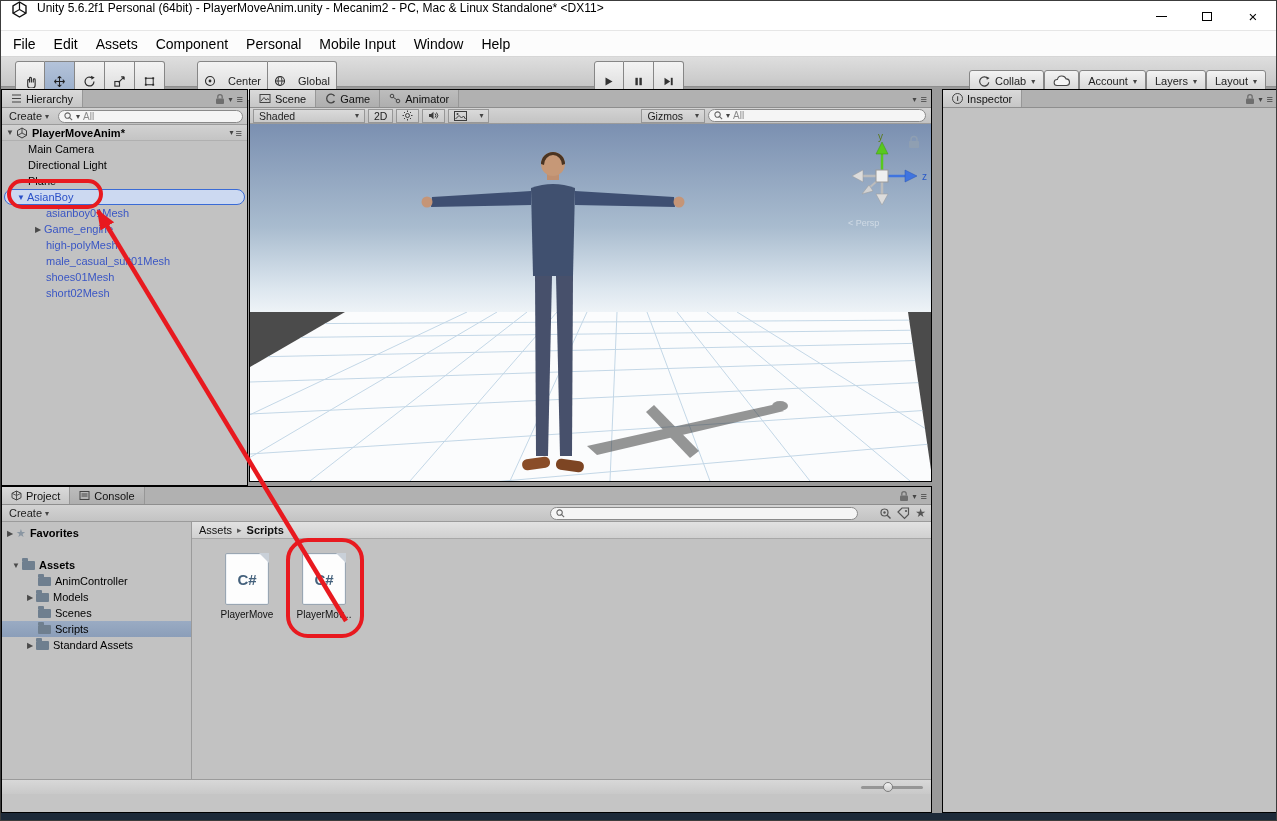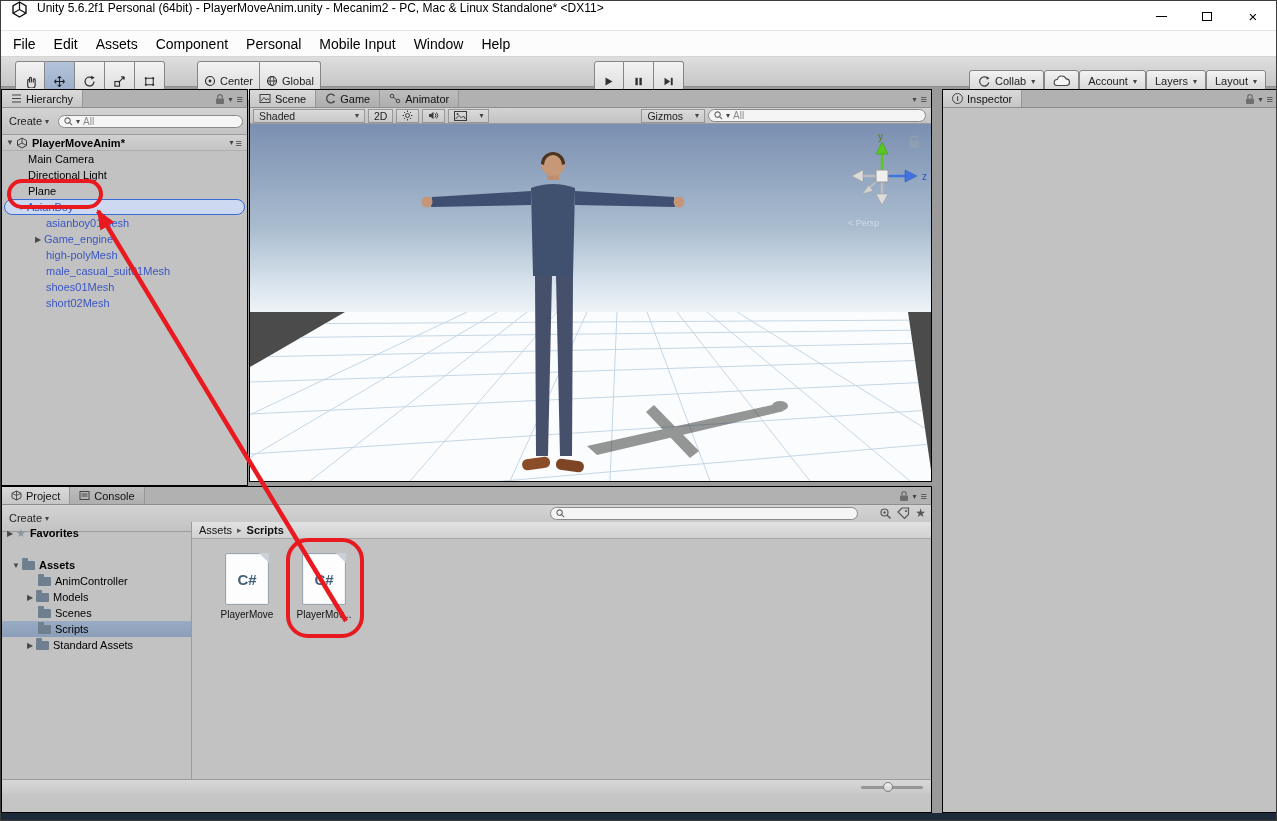--- a/index.html
+++ b/index.html
@@ -17,37 +17,37 @@
   .maxbox{display:inline-block;width:10px;height:9px;border:1px solid #000}
   .closex{font-size:15px;line-height:1}
 
   
   .menubar{position:absolute;left:0;top:30px;right:0;height:26px;background:#fcfcfc;display:flex;align-items:center;padding-left:3px;border-bottom:1px solid #d6d6d6}
   .menu-item{padding:0 9px;font-size:14px;color:#000;height:100%;display:flex;align-items:center}
 
   
   .toolbar{position:absolute;left:0;top:56px;right:0;height:30px;background:linear-gradient(#dedede,#c7c7c7);border-bottom:1px solid #8e8e8e}
   .tgroup{position:absolute;top:4px;display:flex}
-  .tbtn{height:40px;min-width:30px;border:1px solid #868686;border-left-width:0;background:linear-gradient(#f3f3f3,#d6d6d6);display:flex;align-items:center;justify-content:center;gap:4px;padding:12px 6px;font-size:11px;color:#222}
+  .tbtn{height:40px;min-width:30px;border:1px solid #868686;border-left-width:0;background:linear-gradient(#f3f3f3,#d6d6d6);display:flex;align-items:center;justify-content:center;gap:12px;padding:12px 6px;font-size:11px;color:#222}
   .tgroup .tbtn:first-child{border-left-width:1px;border-radius:3px 0 0 3px}
   .tgroup .tbtn:last-child{border-radius:0 3px 3px 0}
   .tbtn.active{background:linear-gradient(#b4c3da,#93a9c7)}
   .rightcluster{position:absolute;right:10px;top:13px;display:flex;gap:0}
   .ddbtn{height:22px;border:1px solid #868686;border-radius:3px;background:linear-gradient(#f3f3f3,#d6d6d6);display:flex;align-items:center;gap:5px;padding:0 8px;font-size:11px;color:#222}
   .caret{font-size:8px;color:#444}
 
   
   .panel{position:absolute;background:#c2c2c2;border:1px solid #000000}
   .tabbar{height:18px;background:#b1b1b1;display:flex;align-items:stretch;position:relative;border-bottom:1px solid #8e8e8e}
   .tab{display:flex;align-items:center;gap:4px;padding:0 9px;font-size:11px;background:linear-gradient(#bdbdbd,#aeaeae);border-right:1px solid #979797;color:#111}
   .tab.active{background:linear-gradient(#dadada,#c6c6c6)}
   .panel-icons{position:absolute;right:4px;top:0;height:18px;display:flex;align-items:center;gap:4px;color:#3f3f3f}
   .panel-icons .caret{font-size:8px}
   .menu-glyph{font-size:11px;color:#3f3f3f}
-  .subbar{height:27px;background:linear-gradient(#d3d3d3,#c3c3c3);border-bottom:1px solid #9b9b9b;display:flex;align-items:center;padding:0 4px;position:relative}
+  .subbar{height:17px;background:linear-gradient(#d3d3d3,#c3c3c3);border-bottom:1px solid #9b9b9b;display:flex;align-items:center;padding:0 4px;position:relative}
   .createbtn{display:flex;align-items:center;gap:3px;font-size:11px;color:#222;padding:0 3px}
   .searchbox{display:flex;align-items:center;background:#f5f5f5;border:1px solid #8a8a8a;border-radius:8px;height:13px;padding:0 5px;gap:3px}
   .searchbox input{border:0;background:transparent;outline:0;font-size:10px;flex:1;min-width:0;font-family:"Liberation Sans",sans-serif;color:#333}
   .searchbox input::placeholder{color:#8b8b8b}
 
   
   .hier{left:0;top:88px;width:247px;height:397px}
   .hrow{display:flex;align-items:center;height:16px;font-size:11px;color:#000;position:relative}
   .scene-row{background:linear-gradient(#d2d2d2,#c4c4c4);border-bottom:1px solid #b0b0b0}
   .bold{font-weight:bold}

